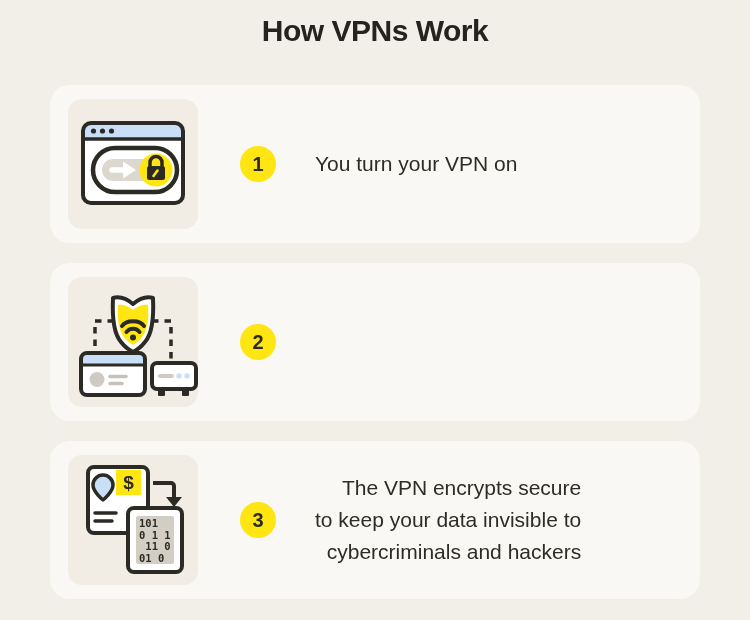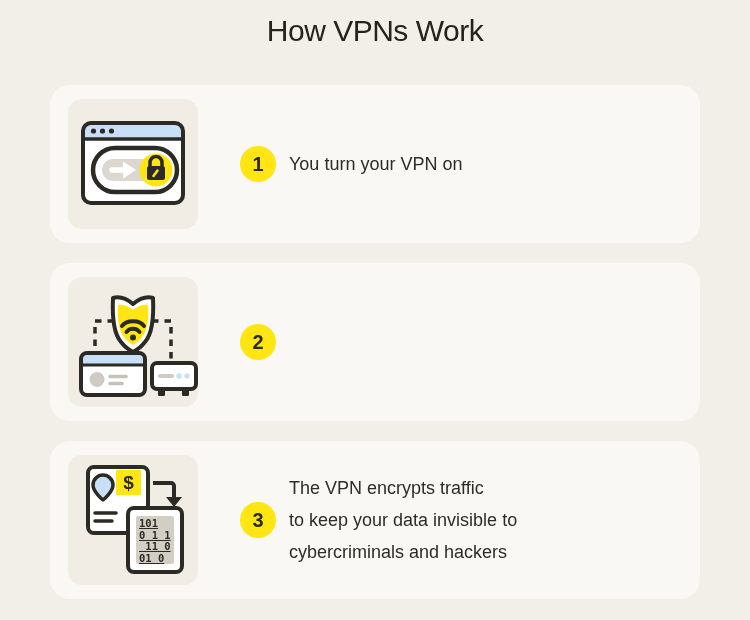--- a/index.html
+++ b/index.html
@@ -15,21 +15,21 @@
     background: #F2EFE8;
     overflow: hidden;
   }
   .page-title {
     position: absolute;
     top: 14px;
     left: 0;
     width: 100%;
     text-align: center;
     font-size: 30px;
-    font-weight: 400;
+    font-weight: 700;
     letter-spacing: -0.5px;
     color: #26231E;
   }
   .steps {
     position: absolute;
     top: 85px;
     left: 50px;
     width: 650px;
     display: flex;
     flex-direction: column;
@@ -60,37 +60,37 @@
     margin-left: 42px;
     flex-shrink: 0;
     display: flex;
     align-items: center;
     justify-content: center;
     font-size: 20px;
     font-weight: 700;
     color: #2B2A25;
   }
   .step-text {
-    margin-left: 13px;
-    font-size: 18px;
+    margin-left: 39px;
+    font-size: 21px;
     line-height: 32px;
     color: #2E2C27;
     white-space: pre-line;
+    text-align: right;
   }
   .binary {
     position: absolute;
     left: 71px;
     top: 63px;
     font-family: "DejaVu Sans Mono", monospace;
     font-size: 10.5px;
     line-height: 11.5px;
     font-weight: 700;
     color: #2B2A25;
     white-space: pre;
-    text-decoration: underline;
   }
 </style>
 </head>
 <body>
 
 <div class="page">
 
   <h1 class="page-title">How VPNs Work</h1>
 
   <div class="steps">
@@ -188,19 +188,19 @@
           </g>
         </svg>
         <pre class="binary">101
 0 1 1
  11 0
 01 0</pre>
       </div>
       <div class="badge">
         <span>3</span>
       </div>
-      <div class="step-text">The VPN encrypts traffic
+      <div class="step-text">The VPN encrypts secure
 to keep your data invisible to
 cybercriminals and hackers</div>
     </div>
 
   </div>
 </div>
 
 </body></html>

